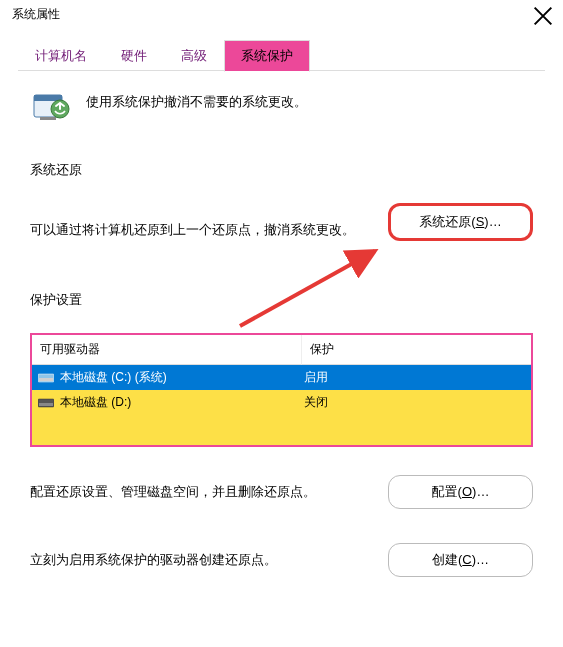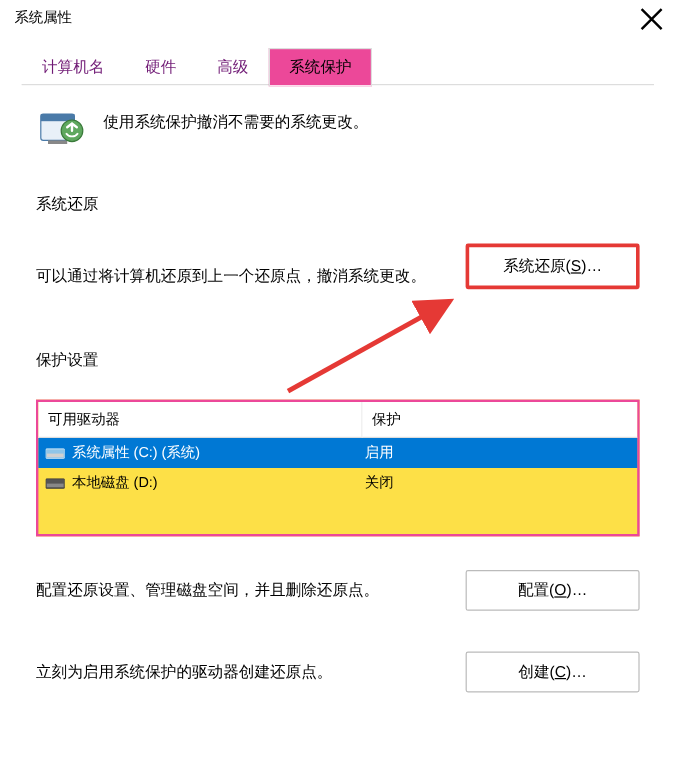--- a/index.html
+++ b/index.html
@@ -94,21 +94,21 @@
     }
     .restore-desc {
       font-size: 13px;
       color: #000;
       line-height: 1.6;
       flex: 1;
     }
     .btn {
       background: #fff;
       border: 1px solid #bbb;
-      border-radius: 2px;
+      border-radius: 12px;
       padding: 7px 24px;
       font-size: 13px;
       cursor: pointer;
       font-family: inherit;
       min-width: 145px;
       text-align: center;
     }
     .btn-highlighted {
       border: 3px solid #e53935;
       position: relative;
@@ -231,21 +231,21 @@
     </div>
     <div class="table-body">
       <div class="tr selected">
         <div class="td-drive">
           <span class="drive-icon">
             <svg viewBox="0 0 16 12">
                 <rect x="0" y="2" width="16" height="8" rx="1" fill="#8fc5e8" stroke="#fff" stroke-width="0.5"></rect>
                 <rect x="1" y="6" width="14" height="3" fill="#d0d0d0"></rect>
               </svg>
           </span>
-          <span>系统属性 (C:) (系统)</span>
+          <span>本地磁盘 (C:) (系统)</span>
         </div>
         <div class="td-status">启用</div>
       </div>
       <div class="tr">
         <div class="td-drive">
           <span class="drive-icon">
             <svg viewBox="0 0 16 12">
                 <rect x="0" y="2" width="16" height="8" rx="1" fill="#555" stroke="#333" stroke-width="0.5"></rect>
                 <rect x="1" y="6" width="14" height="3" fill="#888"></rect>
               </svg>

